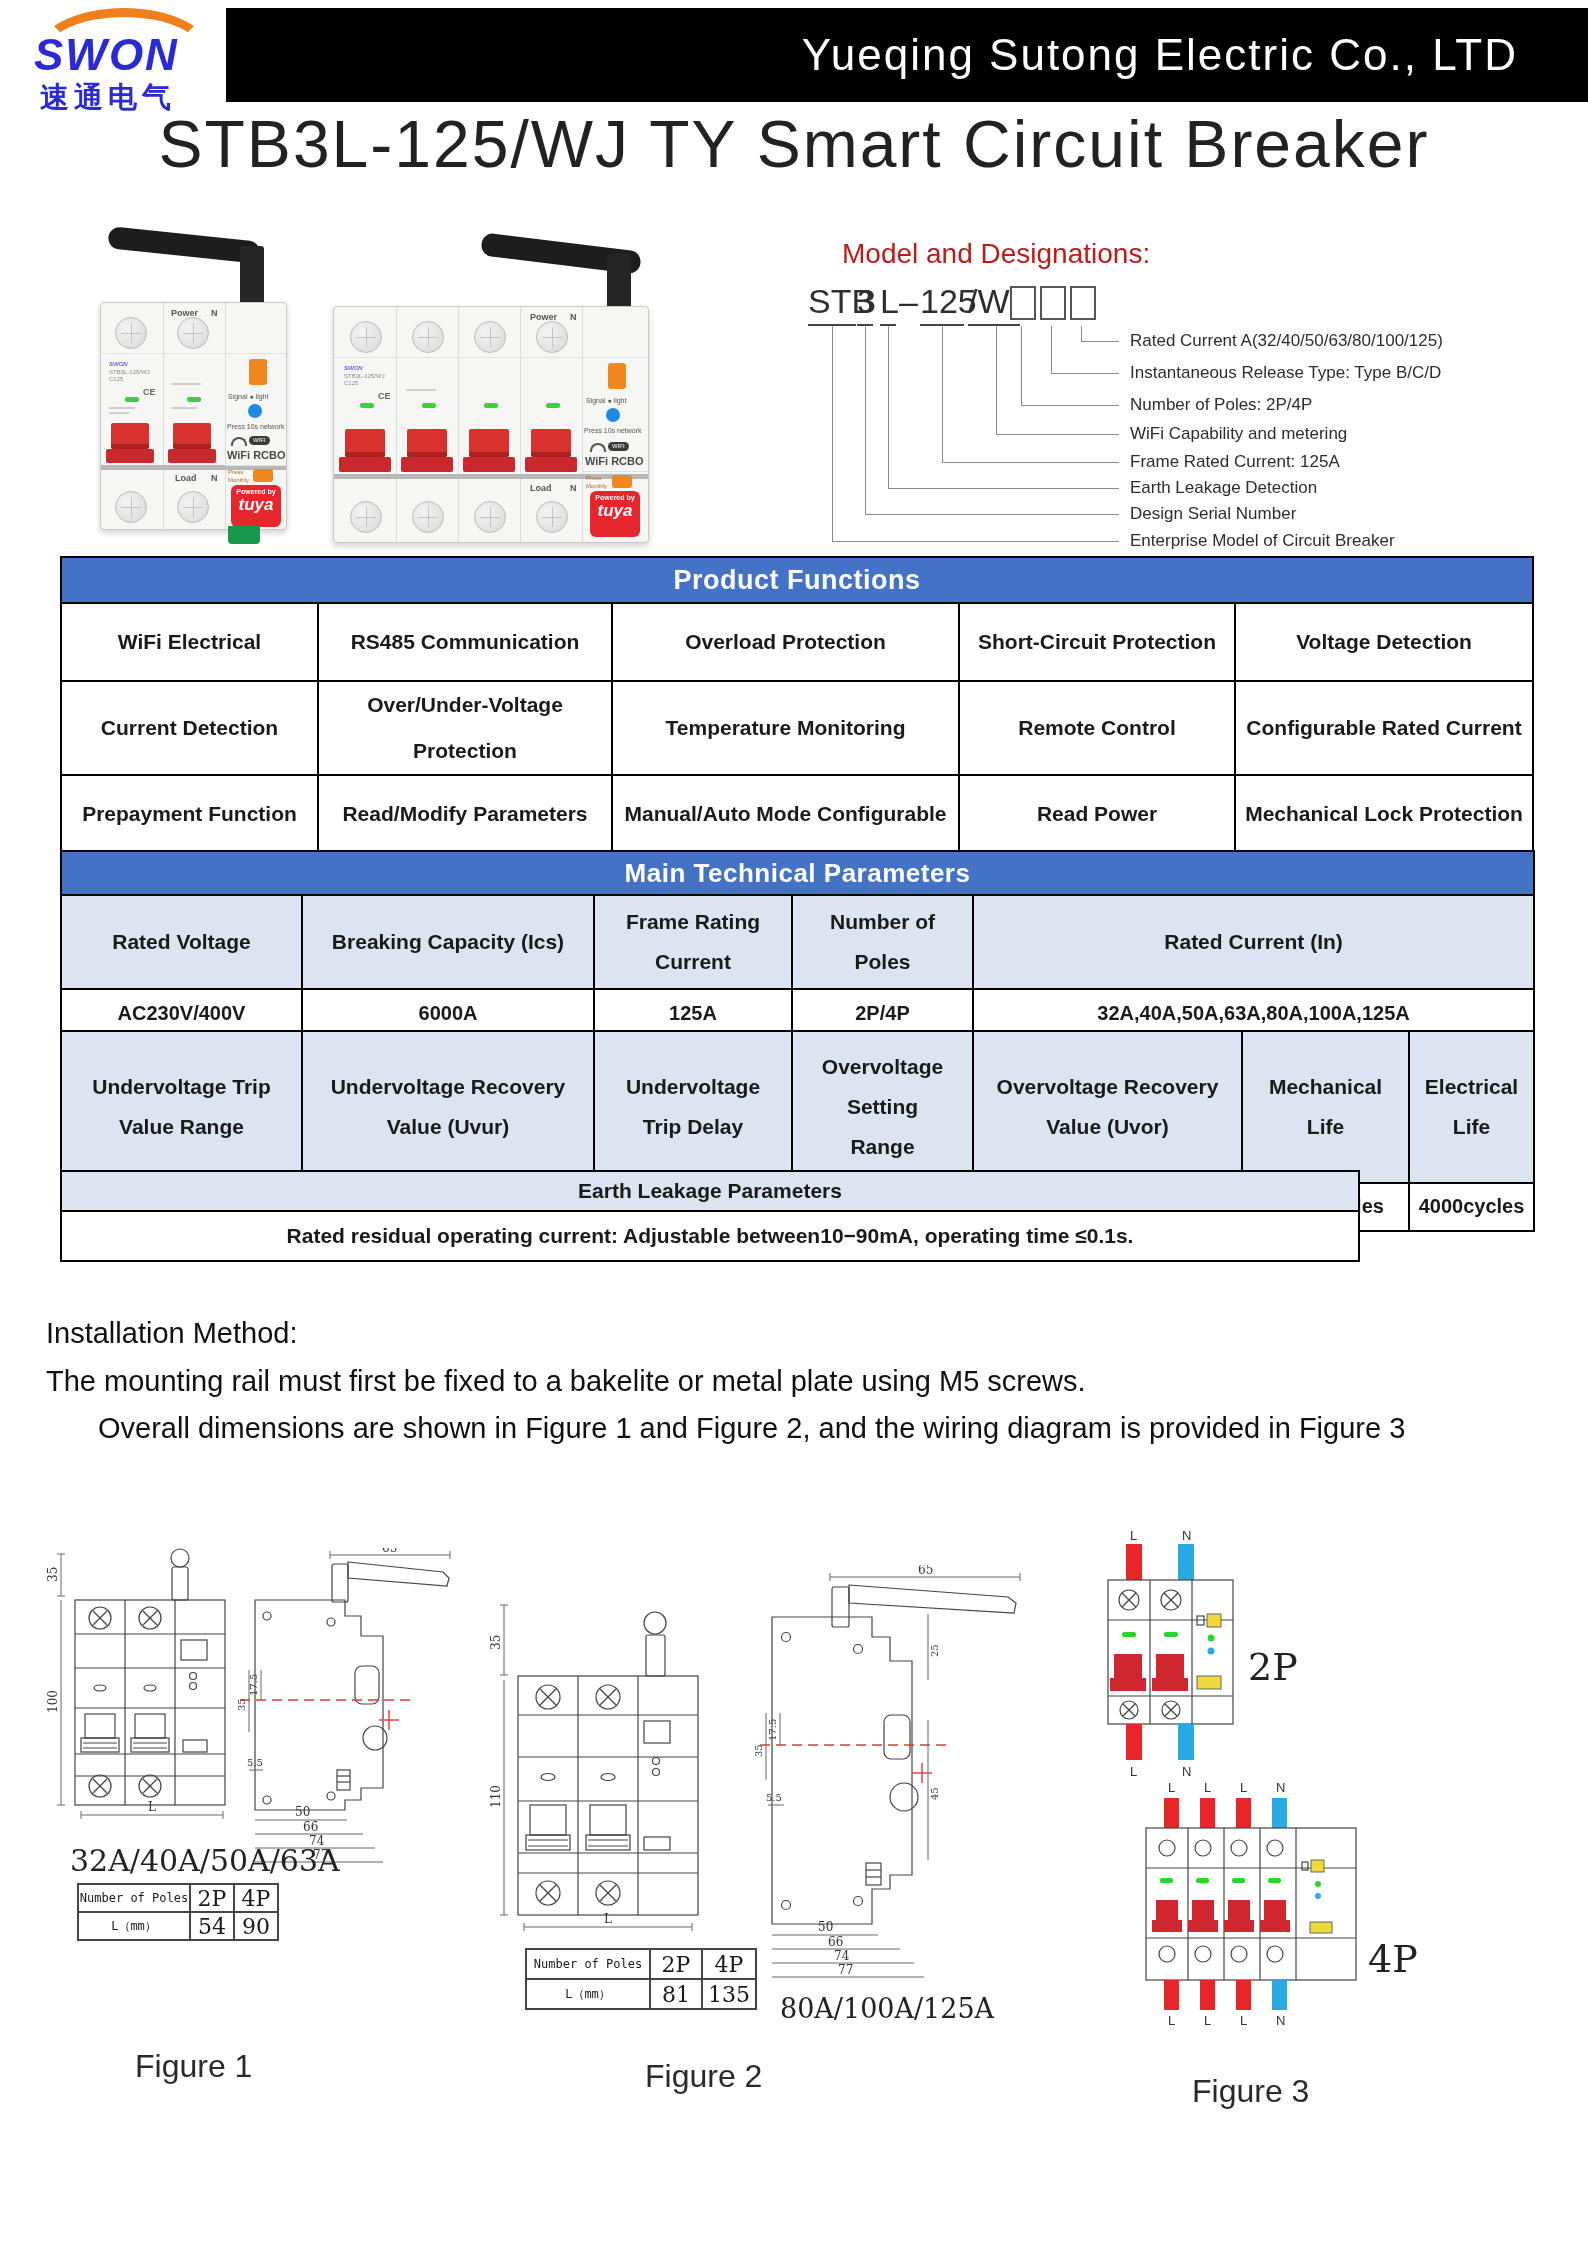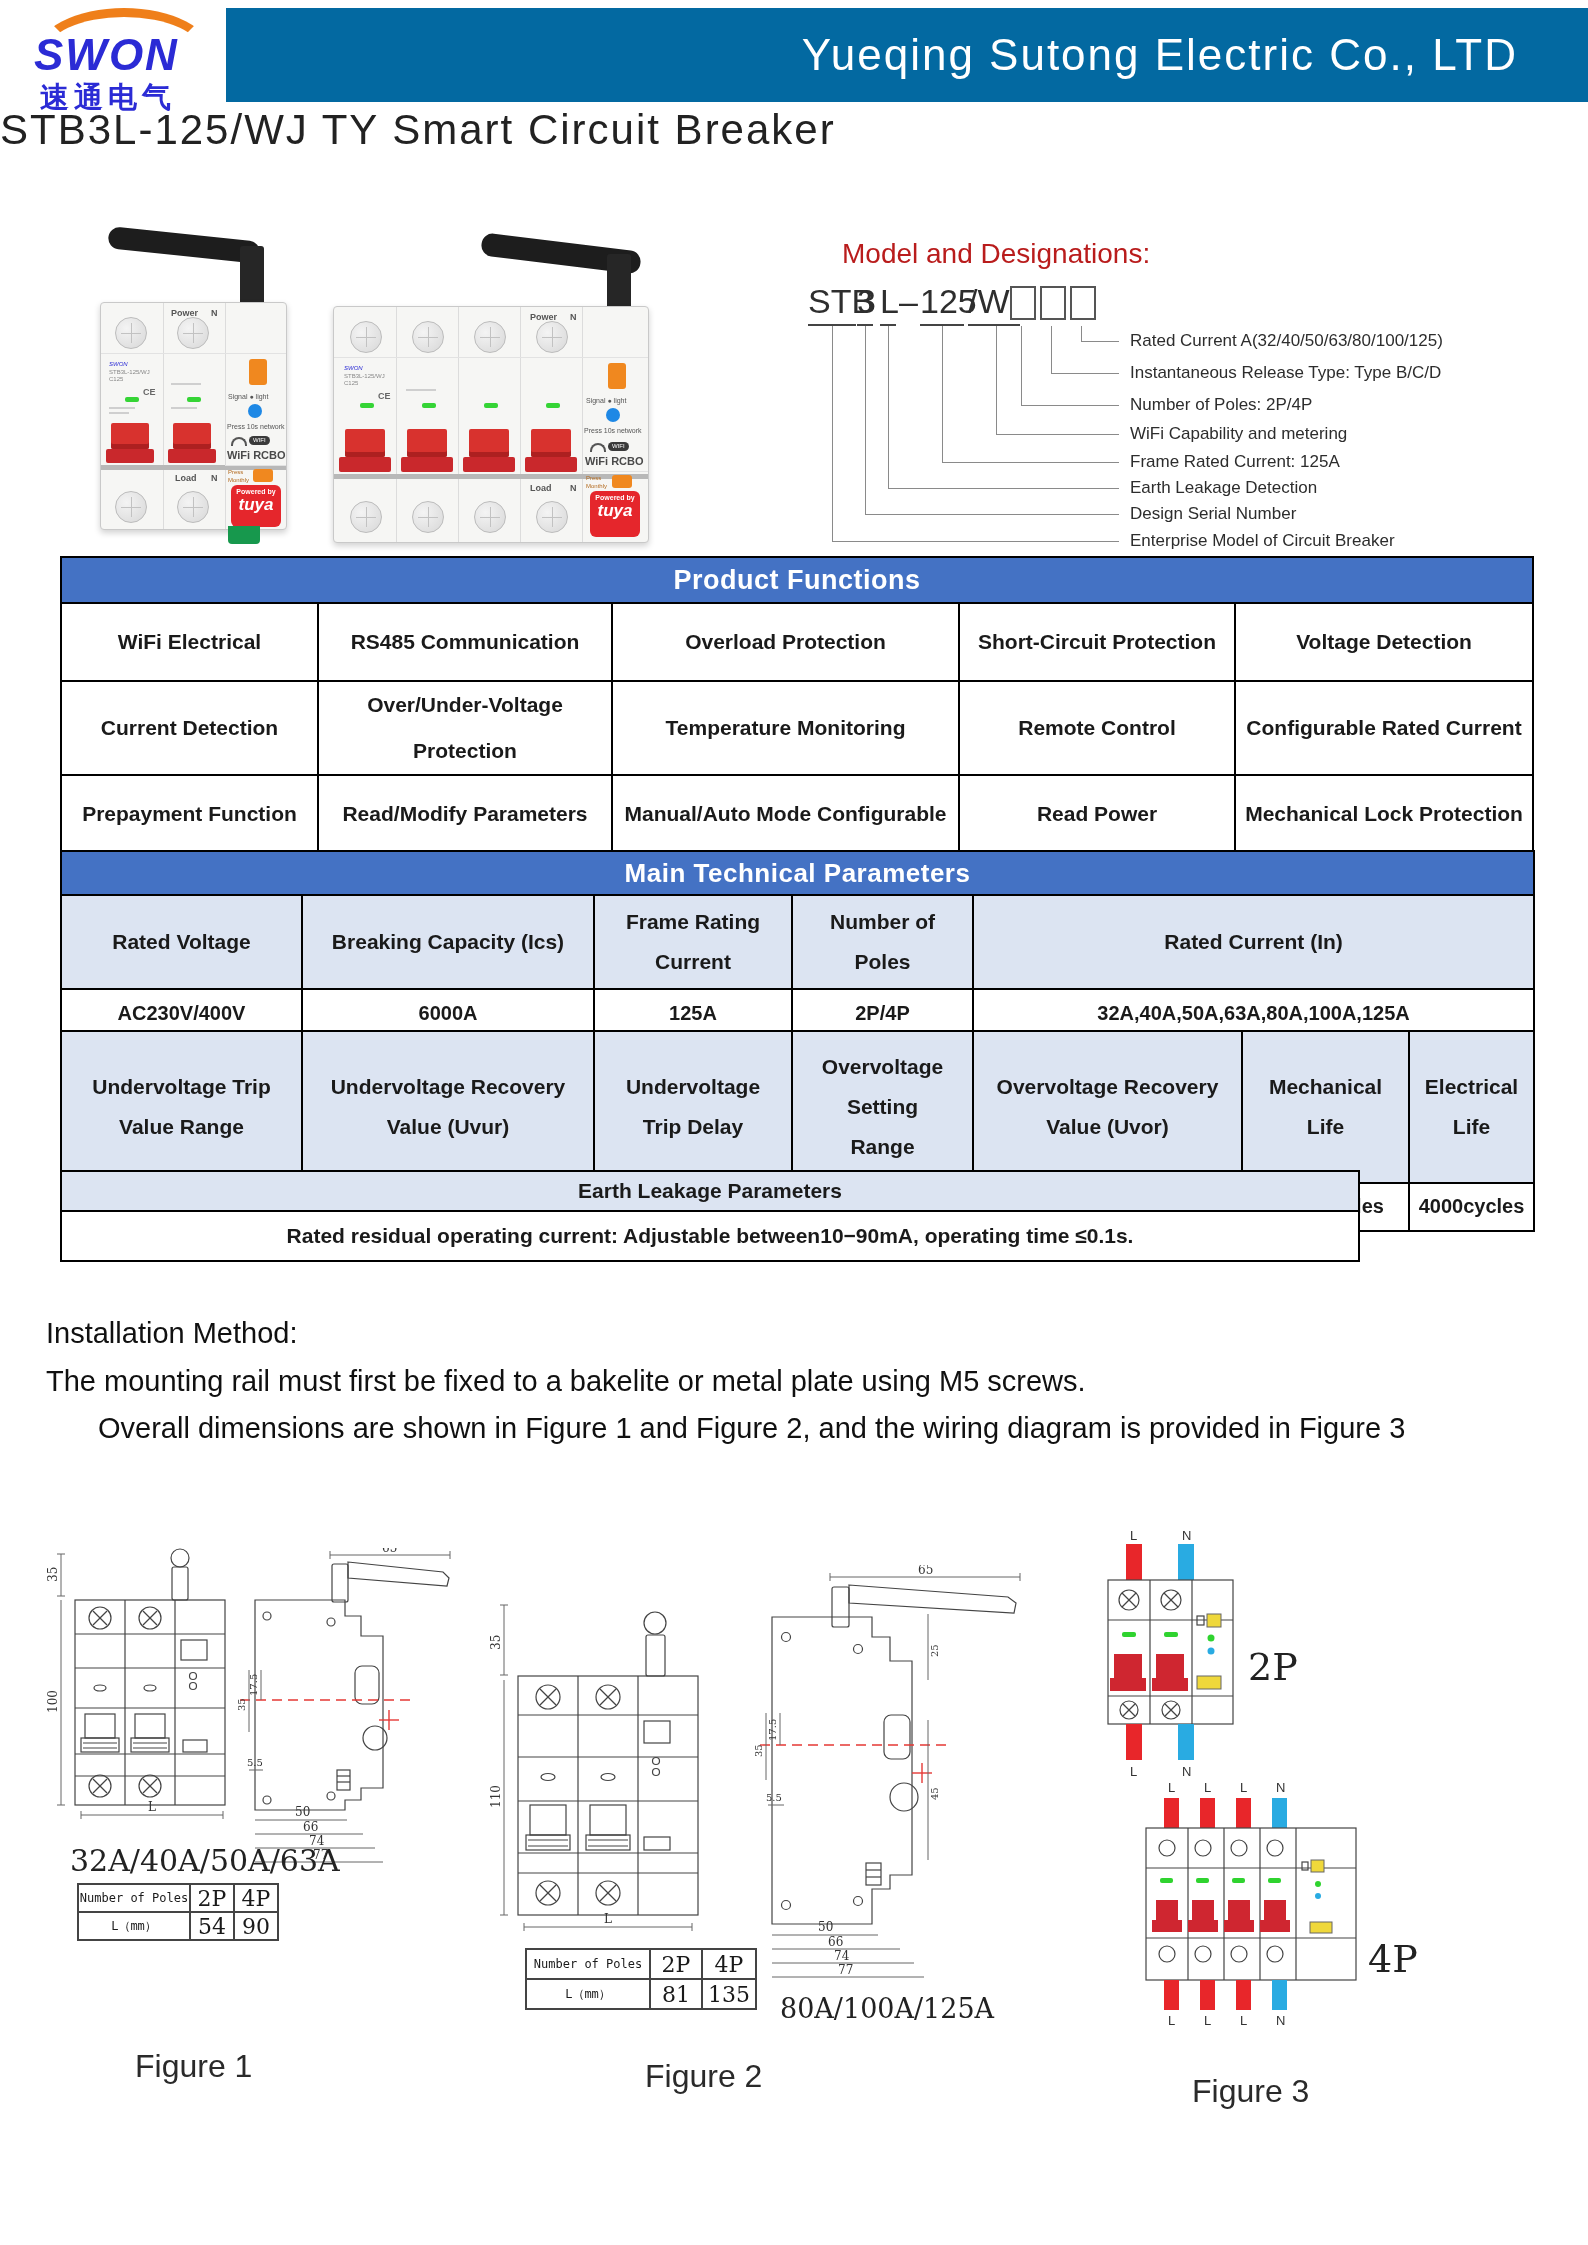--- a/index.html
+++ b/index.html
@@ -7,24 +7,24 @@
        font-family:"Liberation Sans",sans-serif;color:#1a1a1a;overflow:hidden}
   .abs{position:absolute}
 
   
   .logo-box{left:14px;top:4px;width:212px;height:112px;background:#fff}
   .logo-arc{position:absolute;left:22px;top:4px;width:158px;height:74px;
             border:9px solid transparent;border-top:9px solid #ef7f1a;border-radius:50%}
   .logo-word{position:absolute;left:20px;top:26px;font-size:44px;font-weight:bold;font-style:italic;
              color:#2b2bd5;letter-spacing:2px}
   .logo-cn{position:absolute;left:26px;top:74px;font-size:29px;font-weight:bold;color:#2b2bd5;letter-spacing:5px}
-  .banner{left:226px;top:8px;width:1362px;height:94px;background:#0369a1;display:flex;
+  .banner{left:226px;top:8px;width:1362px;height:94px;background:#000000;display:flex;
           align-items:center;justify-content:flex-end;padding-right:70px;box-sizing:border-box}
   .banner span{color:#fff;font-size:44px;letter-spacing:2px;white-space:nowrap}
-  .doc-title{left:0;top:106px;width:100%;text-align:left;font-size:42px;letter-spacing:2px;color:#222}
+  .doc-title{left:0;top:106px;width:100%;text-align:center;font-size:66px;letter-spacing:2px;color:#222}
 
   
   .brk{position:absolute}
   .ant-h{position:absolute;background:#1d1d1d;border-radius:11px}
   .ant-v{position:absolute;background:#262626;border-radius:3px}
   .brk-body{position:absolute;background:#f6f6f4;border:1px solid #c9c9c9;border-radius:4px;
             box-shadow:0 3px 6px rgba(0,0,0,.18)}
   .vdiv{position:absolute;top:0;bottom:0;width:1px;background:#dcdcdc}
   .hdiv{position:absolute;left:0;right:0;height:1px;background:#e2e2e2}
   .screw{position:absolute;width:30px;height:30px;border-radius:50%;

